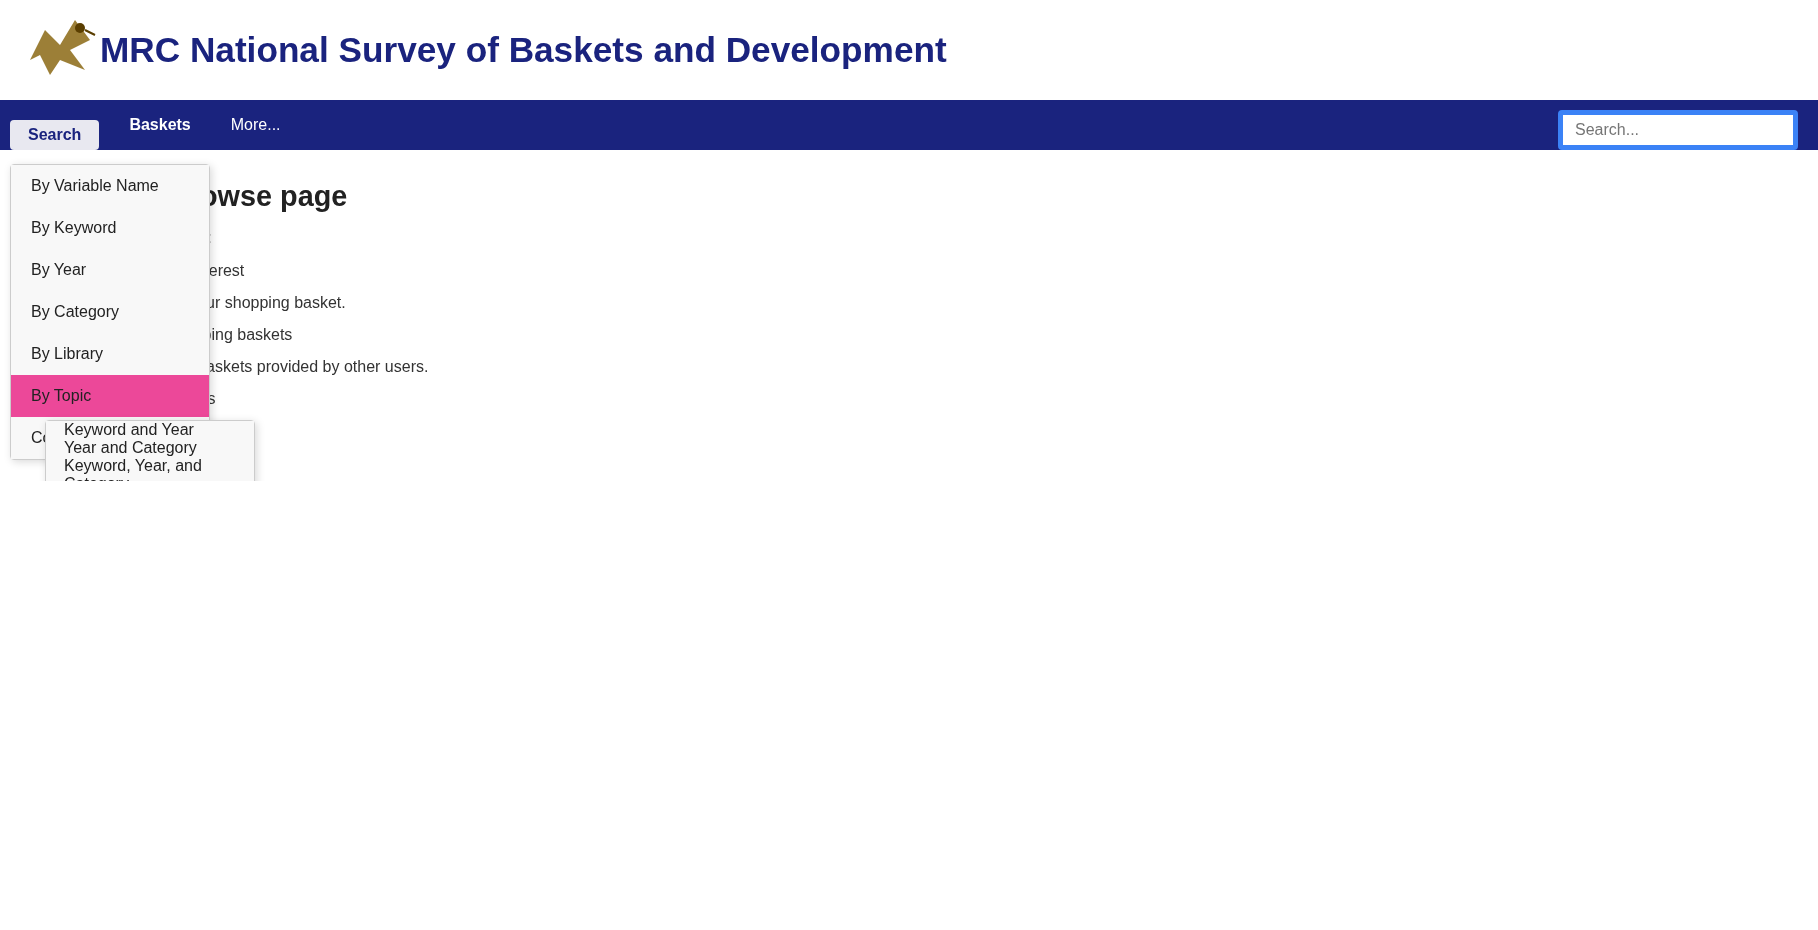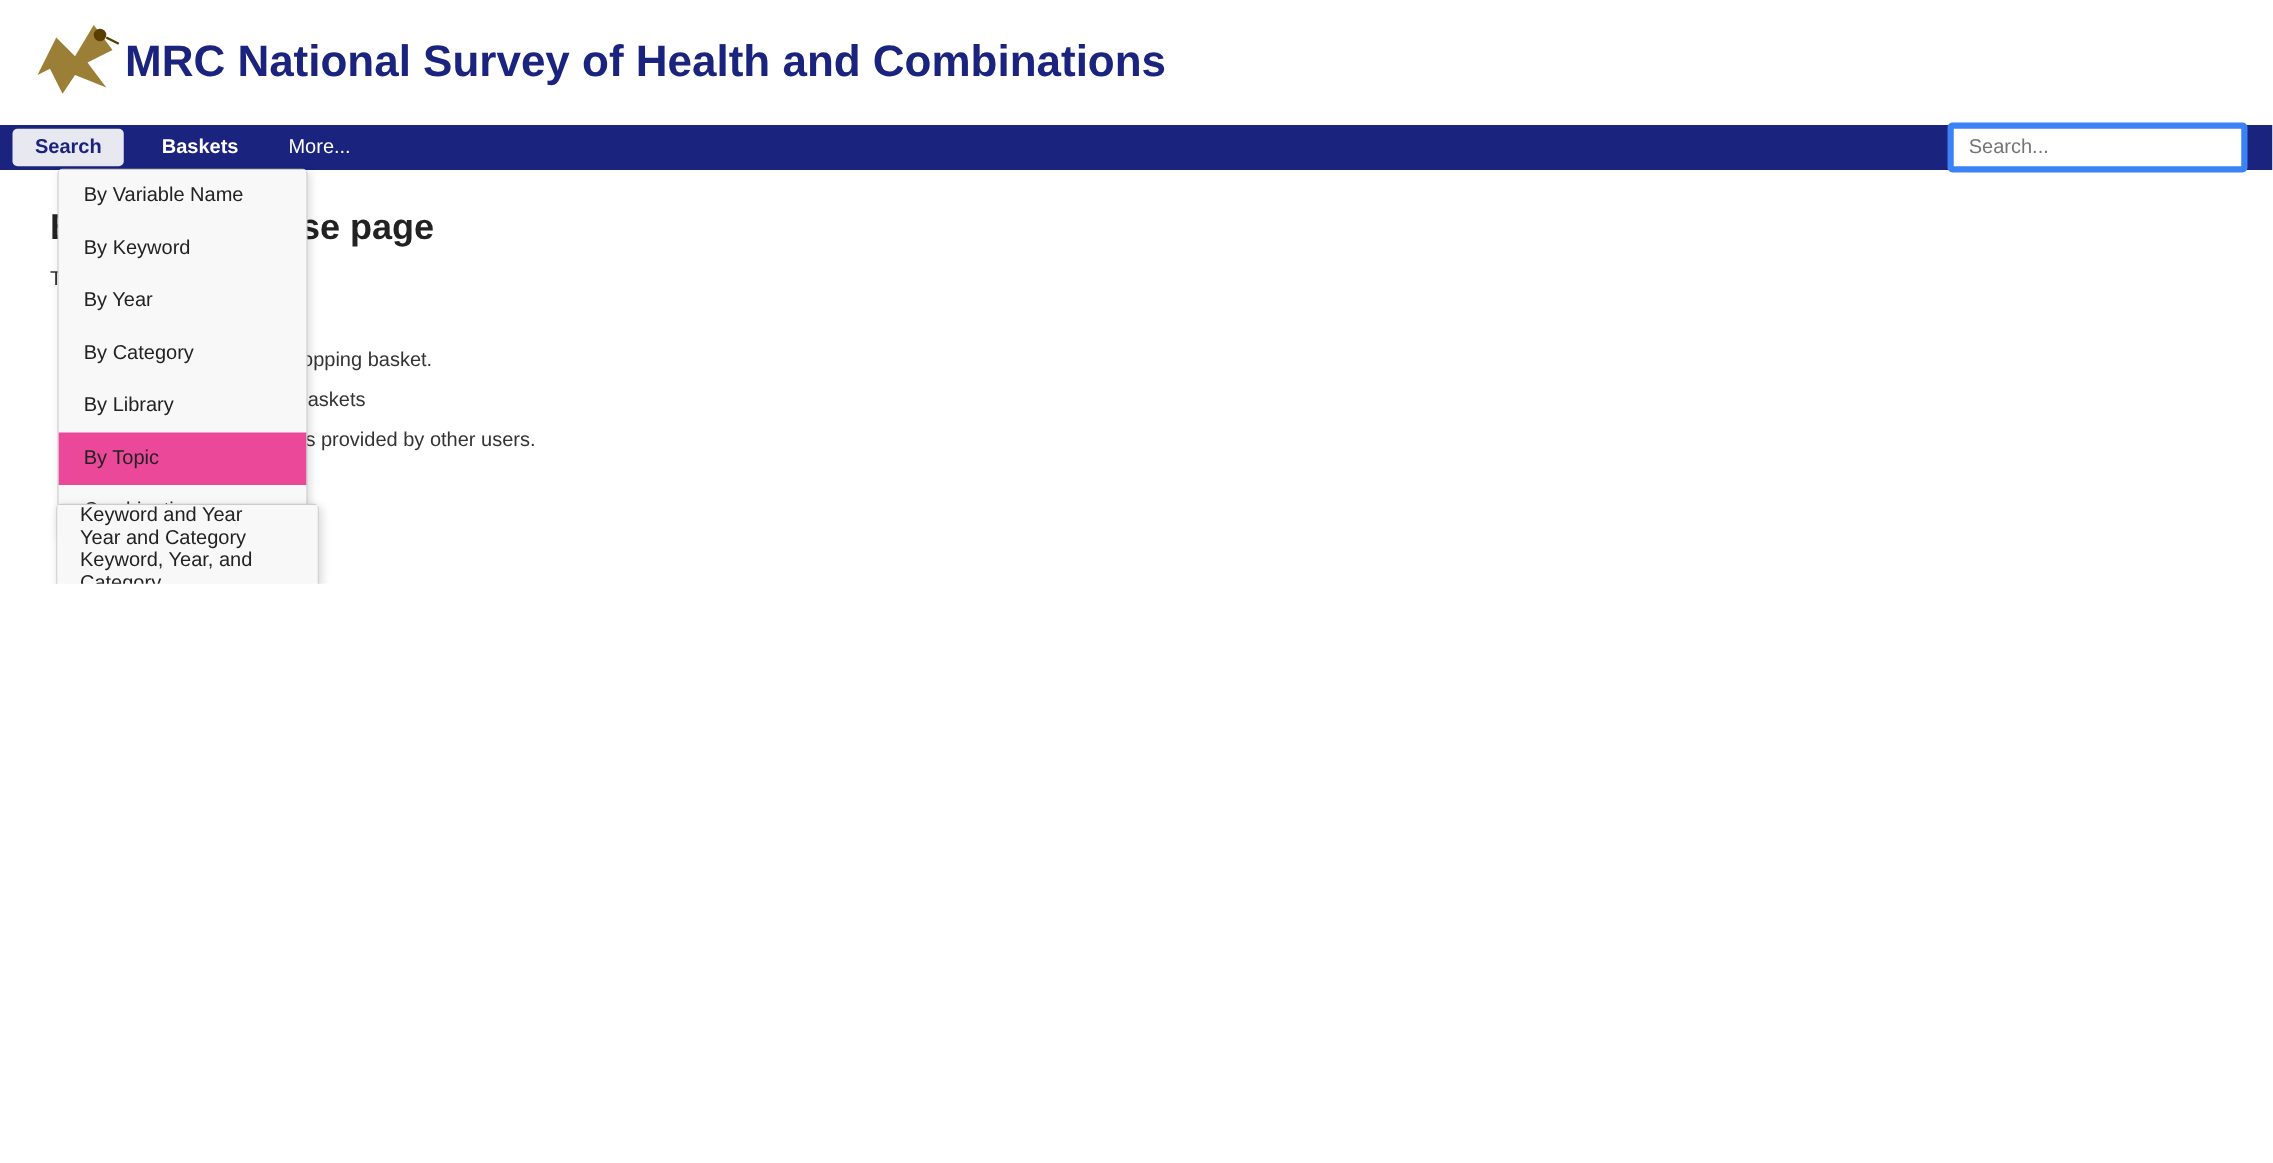--- a/index.html
+++ b/index.html
@@ -15,23 +15,23 @@
     .header-title {
       font-size: 2.2rem;
       color: #1a237e;
       font-weight: bold;
     }
 
     
     .navbar {
       background: #1a237e;
       display: flex;
-      align-items: center;
+      align-items: flex-end;
       padding: 0 10px;
-      height: 36px;
+      height: 50px;
       position: relative;
     }
     .nav-item {
       color: #fff;
       padding: 0 20px;
       height: 100%;
       display: flex;
       align-items: center;
       cursor: pointer;
       font-size: 1rem;
@@ -55,29 +55,28 @@
       font-size: 1rem;
       width: 240px;
       color: #aaa;
       position: absolute;
       right: 20px;
     }
 
     
     .dropdown-menu {
       position: absolute;
-      top: 32px;
+      top: 44px;
       left: 0;
       background: #f8f8f8;
       border: 1px solid #ccc;
       border-radius: 4px;
       min-width: 200px;
       z-index: 100;
       box-shadow: 2px 2px 8px rgba(0,0,0,0.15);
-      margin-left: 36px;
     }
     .dropdown-item {
       padding: 12px 20px;
       cursor: pointer;
       font-size: 1rem;
       color: #222;
       background: #f8f8f8;
     }
     .dropdown-item.highlighted {
       background: #ec4899;
@@ -137,21 +136,21 @@
 <body>
 
 <div class="header">
 
   <svg class="bird-icon" viewBox="0 0 80 80" xmlns="http://www.w3.org/2000/svg">
 
     <polygon points="10,50 25,20 40,35 55,10 70,30 50,40 65,60 40,50 30,65 20,45" fill="#8B6914" opacity="0.85"></polygon>
     <circle cx="60" cy="18" r="5" fill="#5a3e00"></circle>
     <line x1="65" y1="20" x2="75" y2="25" stroke="#5a3e00" stroke-width="2"></line>
   </svg>
-  <h1 class="header-title">MRC National Survey of Health and Combinations</h1>
+  <h1 class="header-title">MRC National Survey of Baskets and Development</h1>
 </div>
 
 <nav class="navbar">
   <div style="position:relative;">
     <button class="search-nav-btn">Search</button>
 
     
     <div class="dropdown-menu">
       <div class="dropdown-item">By Variable Name</div>
       <div class="dropdown-item">By Keyword</div>

